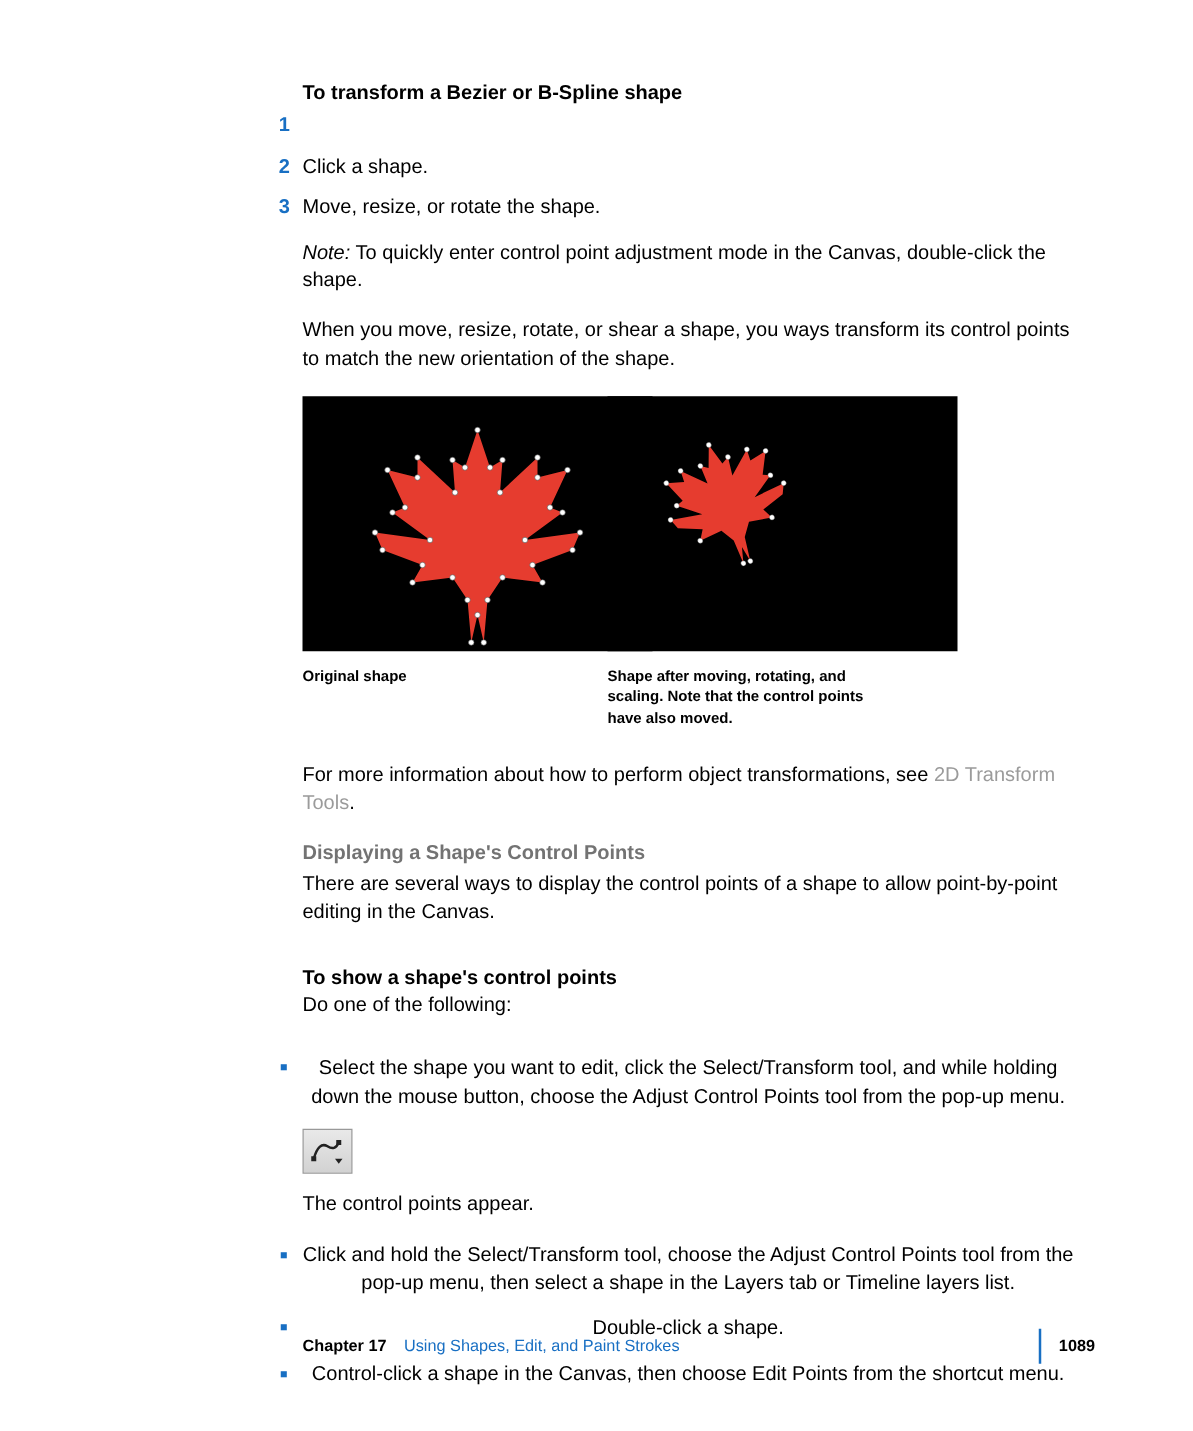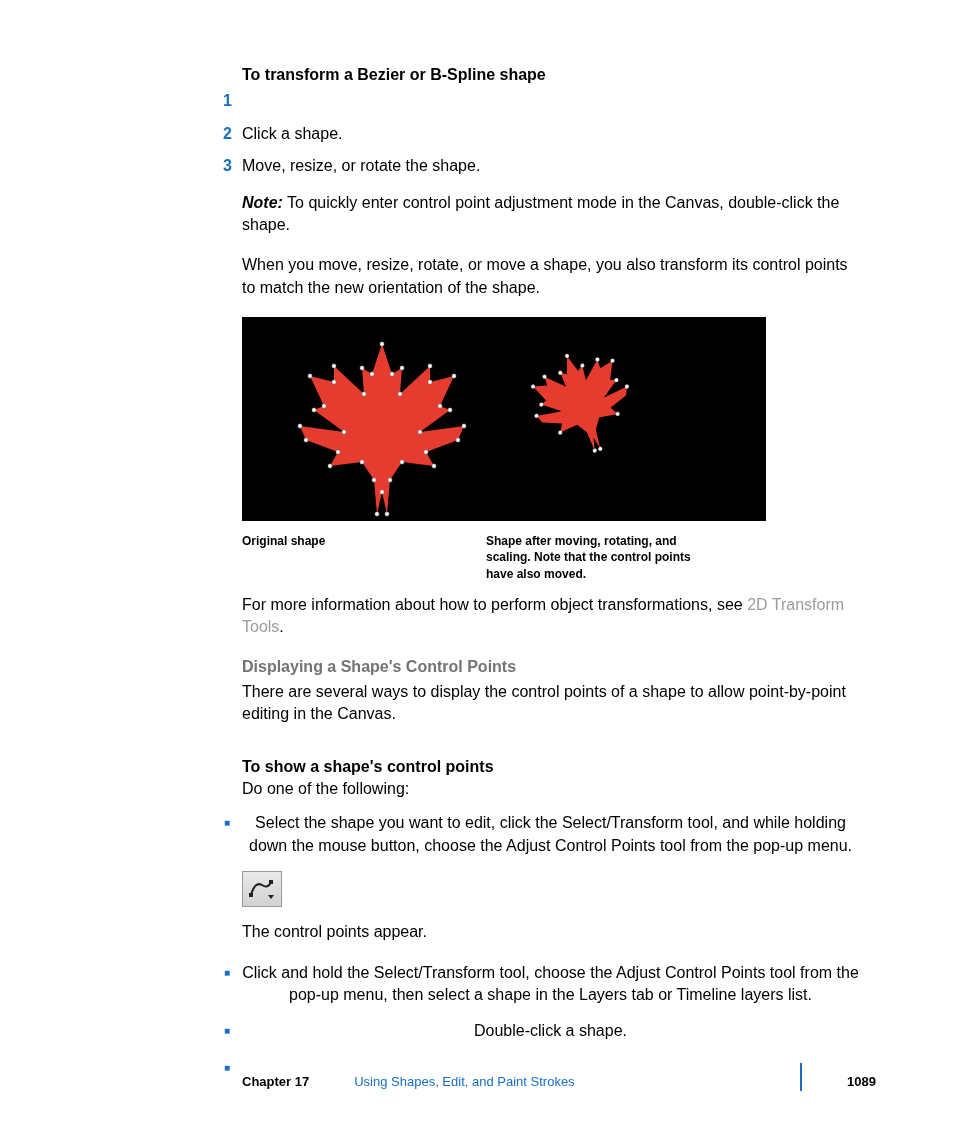--- a/index.html
+++ b/index.html
@@ -35,21 +35,21 @@
     padding-right: 10px;
     color: #186fc3;
     font-weight: 700;
     flex-shrink: 0;
   }
   .ol-steps .txt { flex: 1; }
   .para {
     padding-left: 144px;
     margin-bottom: 18px;
   }
-  .note-label { font-style: italic; font-weight: 700; }
+  .note-label { font-style: italic; font-weight: 400; }
   .images-row {
     display: flex;
     gap: 20px;
     padding-left: 144px;
     margin-bottom: 10px;
   }
   .image-col { width: 224px; }
   .canvas-imitate {
     width: 280px;
     height: 204px;
@@ -59,38 +59,38 @@
   }
   .leaf-svg { display:block; }
   .caption {
     font-size: 12px;
     font-weight: 700;
     line-height: 1.35;
     margin-top: 12px;
   }
   .para2 {
     padding-left: 144px;
-    margin-top: 12px;
+    margin-top: 28px;
     margin-bottom: 18px;
   }
   .link-gray { color: #9b9b9b; }
   .subheading-blue {
     padding-left: 144px;
     color: #737373;
     font-weight: 700;
     margin-bottom: 2px;
   }
   .subheading-black {
     padding-left: 144px;
     font-weight: 700;
     margin-top: 16px;
   }
   .following {
     padding-left: 144px;
-    margin-bottom: 12px;
+    margin-bottom: 28px;
   }
   .ul-square {
     list-style: none;
     margin-bottom: 14px;
   }
   .ul-square li {
     display: flex;
     margin-bottom: 14px;
   }
   .ul-square .bullet {
@@ -115,24 +115,23 @@
     display: flex;
     align-items: center;
     justify-content: center;
   }
   .footer {
     position: absolute;
     bottom: 54px;
     left: 0;
     right: 0;
     display: flex;
-    align-items: flex-end;
+    align-items: center;
     padding: 0 78px 0 242px;
     font-size: 13px;
-    gap: 31px;
   }
   .footer .ch-label { font-weight: 700; margin-right: 14px; }
   .footer .ch-title { color: #186fc3; flex: 1; }
   .footer .divider {
     width: 2px;
     height: 28px;
     background: #186fc3;
     margin: 0 14px;
   }
   .footer .pagenum { font-weight: 700; }
@@ -158,21 +157,21 @@
       <span class="txt">Move, resize, or rotate the shape.</span>
     </li>
   </ol>
 
   <p class="para">
     <span class="note-label">Note:</span>
     <span> </span>
     <span>To quickly enter control point adjustment mode in the Canvas, double-click the shape.</span>
   </p>
 
-  <p class="para">When you move, resize, rotate, or move a shape, you also transform its control points to match the new orientation of the shape.</p>
+  <p class="para">When you move, resize, rotate, or shear a shape, you ways transform its control points to match the new orientation of the shape.</p>
 
   <div class="images-row">
     <div class="image-col">
       <div class="canvas-imitate">
         <svg class="leaf-svg" width="280" height="204" viewBox="0 0 280 204">
           <g transform="translate(140,105)">
             <path fill="#e63c2f" d="M0,-78 L10,-48 L20,-54 L18,-28 L48,-56 L48,-40 L72,-46 L58,-16 L68,-12 L38,10 L82,4 L76,18 L44,30 L52,44 L20,40 L8,58 L5,92 L0,70 L-5,92 L-8,58 L-20,40 L-52,44 L-44,30 L-76,18 L-82,4 L-38,10 L-68,-12 L-58,-16 L-72,-46 L-48,-40 L-48,-56 L-18,-28 L-20,-54 L-10,-48 Z"></path>
             <g>
               <circle class="cp" cx="0" cy="-78" r="2.2"></circle>
                 <circle class="cp" cx="10" cy="-48" r="2.2"></circle>
@@ -277,20 +276,21 @@
     <li>
       <span class="bullet">■</span>
       <span class="txt">Click and hold the Select/Transform tool, choose the Adjust Control Points tool from the pop-up menu, then select a shape in the Layers tab or Timeline layers list.</span>
     </li>
     <li>
       <span class="bullet">■</span>
       <span class="txt">Double-click a shape.</span>
     </li>
     <li>
       <span class="bullet">■</span>
+      <span class="txt">Control-click a shape in the Canvas, then choose Edit Points from the shortcut menu.</span>
     </li>
   </ul>
 
 </div>
 
 <div class="footer">
   <span class="ch-label">Chapter 17</span>
   <span class="ch-title">Using Shapes, Edit, and Paint Strokes</span>
   <span class="divider"></span>
   <span class="pagenum">1089</span>

